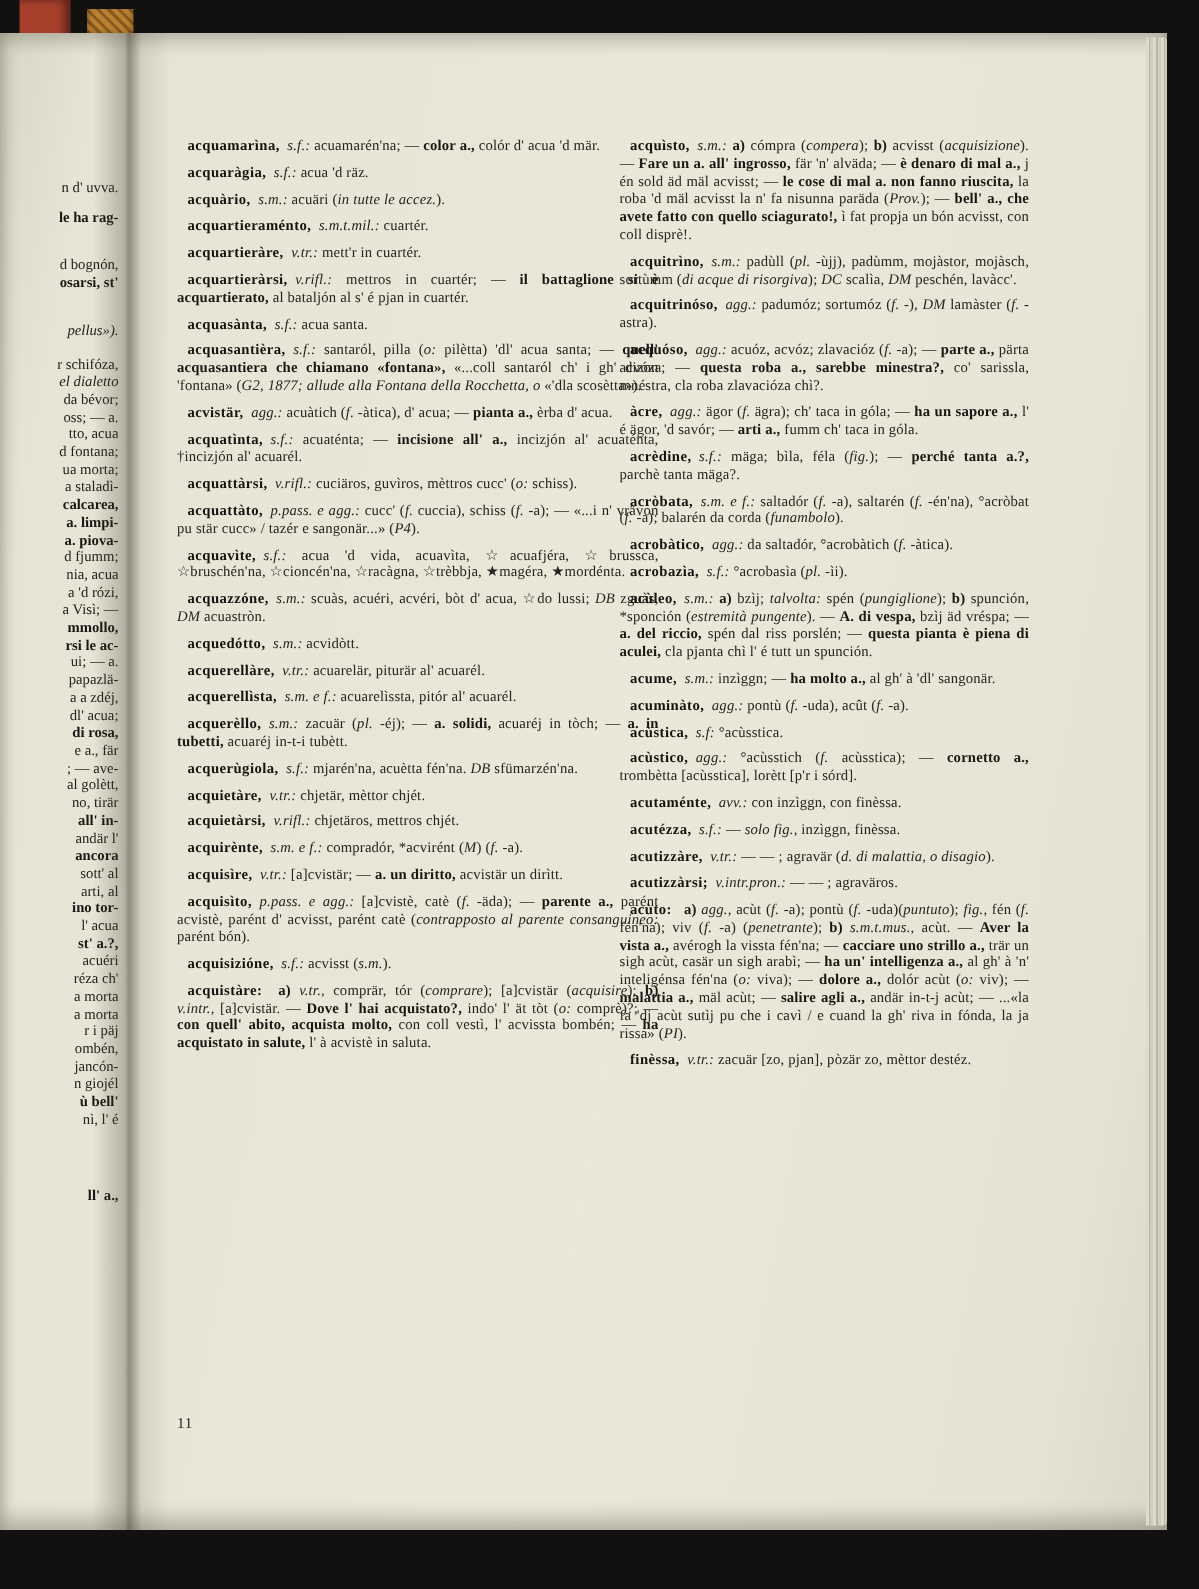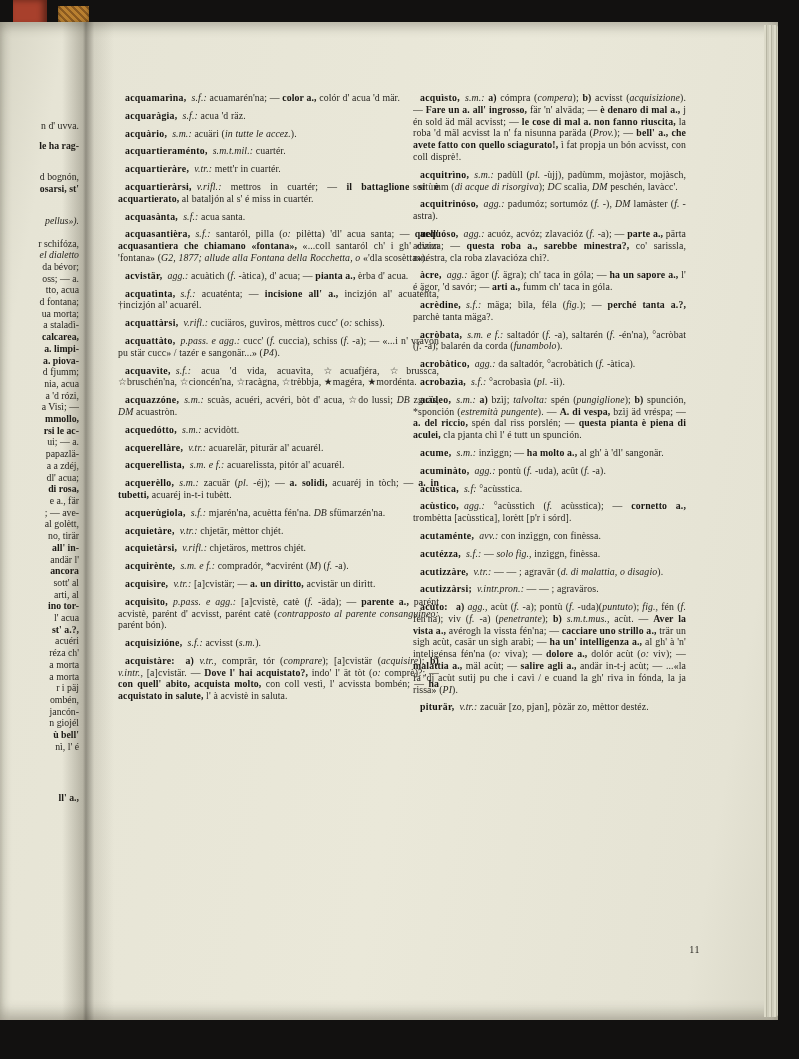--- a/index.html
+++ b/index.html
@@ -38,21 +38,21 @@
   .col-left{left:118px;width:321px;}
   .col-right{left:413px;width:273px;}
   .entry{margin:6px 0 0 0;font-size:9.8px;line-height:11.8px;text-align:justify;
          text-indent:7px;letter-spacing:.12px;}
   .entry:first-child{margin-top:0;}
   .s-h{font-weight:700;color:#161410;padding-right:5px;letter-spacing:.3px;}
   .s-b{font-weight:700;color:#1a1814;}
   .s-i{font-style:italic;}
   .s-n{}
 
-  .page-number{position:absolute;left:118px;top:922px;width:582px;text-align:right;
+  .page-number{position:absolute;left:118px;top:922px;width:582px;text-align:left;
          font-size:10px;color:#2a2822;letter-spacing:.5px;}
 </style>
 </head>
 <body>
 
 <div id="canvas" style="background: rgb(18, 17, 16);">
   <div class="bookmark red" style="background: rgb(168, 64, 44);"></div>
   <div class="bookmark gold" style="background: repeating-linear-gradient(45deg, rgb(185, 128, 48) 0px, rgb(185, 128, 48) 3px, rgb(138, 90, 32) 3px, rgb(138, 90, 32) 5px);"></div>
 
   <div class="spread">
@@ -109,21 +109,21 @@
         <div class="frag s-b" style="margin-top: 40px;">ll' a.,</div>
       </div>
     <div class="gutter"></div>
 
     <div class="col col-left" id="col-left">
         <p class="entry"><span class="s-h">acquamarìna,</span><span class="s-i">s.f.: </span><span class="s-n">acuamarén'na; — </span><span class="s-b">color a., </span><span class="s-n">colór d' acua 'd mär.</span></p>
         <p class="entry"><span class="s-h">acquaràgia,</span><span class="s-i">s.f.: </span><span class="s-n">acua 'd räz.</span></p>
         <p class="entry"><span class="s-h">acquàrio,</span><span class="s-i">s.m.: </span><span class="s-n">acuäri (</span><span class="s-i">in tutte le accez.</span><span class="s-n">).</span></p>
         <p class="entry"><span class="s-h">acquartieraménto,</span><span class="s-i">s.m.t.mil.: </span><span class="s-n">cuartér.</span></p>
         <p class="entry"><span class="s-h">acquartieràre,</span><span class="s-i">v.tr.: </span><span class="s-n">mett'r in cuartér.</span></p>
-        <p class="entry"><span class="s-h">acquartieràrsi,</span><span class="s-i">v.rifl.: </span><span class="s-n">mettros in cuartér; — </span><span class="s-b">il battaglione si è acquartierato, </span><span class="s-n">al bataljón al s' é miss in cuartér.</span></p>
+        <p class="entry"><span class="s-h">acquartieràrsi,</span><span class="s-i">v.rifl.: </span><span class="s-n">mettros in cuartér; — </span><span class="s-b">il battaglione si è acquartierato, </span><span class="s-n">al bataljón al s' é pjan in cuartér.</span></p>
         <p class="entry"><span class="s-h">acquasànta,</span><span class="s-i">s.f.: </span><span class="s-n">acua santa.</span></p>
         <p class="entry"><span class="s-h">acquasantièra,</span><span class="s-i">s.f.: </span><span class="s-n">santaról, pilla (</span><span class="s-i">o:</span><span class="s-n"> pilètta) 'dl' acua santa; — </span><span class="s-b">quell' acquasantiera che chiamano «fontana», </span><span class="s-n">«...coll santaról ch' i gh' dizon 'fontana» (</span><span class="s-i">G2, 1877; allude alla Fontana della Rocchetta, o </span><span class="s-n">«'dla scosètta»).</span></p>
         <p class="entry"><span class="s-h">acvistär,</span><span class="s-i">agg.: </span><span class="s-n">acuàtich (</span><span class="s-i">f.</span><span class="s-n"> -àtica), d' acua; — </span><span class="s-b">pianta a., </span><span class="s-n">èrba d' acua.</span></p>
         <p class="entry"><span class="s-h">acquatìnta,</span><span class="s-i">s.f.: </span><span class="s-n">acuaténta; — </span><span class="s-b">incisione all' a., </span><span class="s-n">incizjón al' acuaténta, †incizjón al' acuarél.</span></p>
         <p class="entry"><span class="s-h">acquattàrsi,</span><span class="s-i">v.rifl.: </span><span class="s-n">cuciäros, guvìros, mèttros cucc' (</span><span class="s-i">o:</span><span class="s-n"> schiss).</span></p>
         <p class="entry"><span class="s-h">acquattàto,</span><span class="s-i">p.pass. e agg.: </span><span class="s-n">cucc' (</span><span class="s-i">f.</span><span class="s-n"> cuccia), schiss (</span><span class="s-i">f.</span><span class="s-n"> -a); — «...i n' vrävon pu stär cucc» / tazér e sangonär...» (</span><span class="s-i">P4</span><span class="s-n">).</span></p>
         <p class="entry"><span class="s-h">acquavìte,</span><span class="s-i">s.f.: </span><span class="s-n">acua 'd vida, acuavìta, ☆acuafjéra, ☆brussca, ☆bruschén'na, ☆cioncén'na, ☆racàgna, ☆trèbbja, ★magéra, ★mordénta.</span></p>
         <p class="entry"><span class="s-h">acquazzóne,</span><span class="s-i">s.m.: </span><span class="s-n">scuàs, acuéri, acvéri, bòt d' acua, ☆do lussi; </span><span class="s-i">DB</span><span class="s-n"> zguàs, </span><span class="s-i">DM</span><span class="s-n"> acuastròn.</span></p>
         <p class="entry"><span class="s-h">acquedótto,</span><span class="s-i">s.m.: </span><span class="s-n">acvidòtt.</span></p>
         <p class="entry"><span class="s-h">acquerellàre,</span><span class="s-i">v.tr.: </span><span class="s-n">acuarelär, piturär al' acuarél.</span></p>
@@ -151,20 +151,20 @@
         <p class="entry"><span class="s-h">acùleo,</span><span class="s-i">s.m.: </span><span class="s-b">a) </span><span class="s-n">bzìj; </span><span class="s-i">talvolta:</span><span class="s-n"> spén (</span><span class="s-i">pungiglione</span><span class="s-n">); </span><span class="s-b">b) </span><span class="s-n">spunción, *sponción (</span><span class="s-i">estremità pungente</span><span class="s-n">). — </span><span class="s-b">A. di vespa, </span><span class="s-n">bzìj äd vréspa; — </span><span class="s-b">a. del riccio, </span><span class="s-n">spén dal riss porslén; — </span><span class="s-b">questa pianta è piena di aculei, </span><span class="s-n">cla pjanta chì l' é tutt un spunción.</span></p>
         <p class="entry"><span class="s-h">acume,</span><span class="s-i">s.m.: </span><span class="s-n">inzìggn; — </span><span class="s-b">ha molto a., </span><span class="s-n">al gh' à 'dl' sangonär.</span></p>
         <p class="entry"><span class="s-h">acuminàto,</span><span class="s-i">agg.: </span><span class="s-n">pontù (</span><span class="s-i">f.</span><span class="s-n"> -uda), acût (</span><span class="s-i">f.</span><span class="s-n"> -a).</span></p>
         <p class="entry"><span class="s-h">acùstica,</span><span class="s-i">s.f: </span><span class="s-n">°acùsstica.</span></p>
         <p class="entry"><span class="s-h">acùstico,</span><span class="s-i">agg.: </span><span class="s-n">°acùsstich (</span><span class="s-i">f.</span><span class="s-n"> acùsstica); — </span><span class="s-b">cornetto a., </span><span class="s-n">trombètta [acùsstica], lorètt [p'r i sórd].</span></p>
         <p class="entry"><span class="s-h">acutaménte,</span><span class="s-i">avv.: </span><span class="s-n">con inzìggn, con finèssa.</span></p>
         <p class="entry"><span class="s-h">acutézza,</span><span class="s-i">s.f.: </span><span class="s-n">— </span><span class="s-i">solo fig., </span><span class="s-n">inzìggn, finèssa.</span></p>
         <p class="entry"><span class="s-h">acutizzàre,</span><span class="s-i">v.tr.: </span><span class="s-n">— — ; agravär (</span><span class="s-i">d. di malattia, o disagio</span><span class="s-n">).</span></p>
         <p class="entry"><span class="s-h">acutizzàrsi;</span><span class="s-i">v.intr.pron.: </span><span class="s-n">— — ; agraväros.</span></p>
         <p class="entry"><span class="s-h">acùto:</span><span class="s-b"> a) </span><span class="s-i">agg., </span><span class="s-n">acùt (</span><span class="s-i">f.</span><span class="s-n"> -a); pontù (</span><span class="s-i">f.</span><span class="s-n"> -uda)(</span><span class="s-i">puntuto</span><span class="s-n">); </span><span class="s-i">fig., </span><span class="s-n">fén (</span><span class="s-i">f.</span><span class="s-n"> fén'na); viv (</span><span class="s-i">f.</span><span class="s-n"> -a) (</span><span class="s-i">penetrante</span><span class="s-n">); </span><span class="s-b">b) </span><span class="s-i">s.m.t.mus., </span><span class="s-n">acùt. — </span><span class="s-b">Aver la vista a., </span><span class="s-n">avérogh la vissta fén'na; — </span><span class="s-b">cacciare uno strillo a., </span><span class="s-n">trär un sigh acùt, casär un sigh arabì; — </span><span class="s-b">ha un' intelligenza a., </span><span class="s-n">al gh' à 'n' inteligénsa fén'na (</span><span class="s-i">o:</span><span class="s-n"> viva); — </span><span class="s-b">dolore a., </span><span class="s-n">dolór acùt (</span><span class="s-i">o:</span><span class="s-n"> viv); — </span><span class="s-b">malattia a., </span><span class="s-n">mäl acùt; — </span><span class="s-b">salire agli a., </span><span class="s-n">andär in-t-j acùt; — ...«la fa 'dj acùt sutìj pu che i cavì / e cuand la gh' riva in fónda, la ja rissa» (</span><span class="s-i">PI</span><span class="s-n">).</span></p>
-        <p class="entry"><span class="s-h">piturär,</span><span class="s-i">v.tr.: </span><span class="s-n">zacuär [zo, pjan], pòzär zo, mèttor destéz.</span></p>
+        <p class="entry"><span class="s-h">finèssa,</span><span class="s-i">v.tr.: </span><span class="s-n">zacuär [zo, pjan], pòzär zo, mèttor destéz.</span></p>
       </div>
 
     <div class="page-number">11</div>
 
     <div class="page-edges"></div>
   </div>
 </div>
 
 </body></html>

